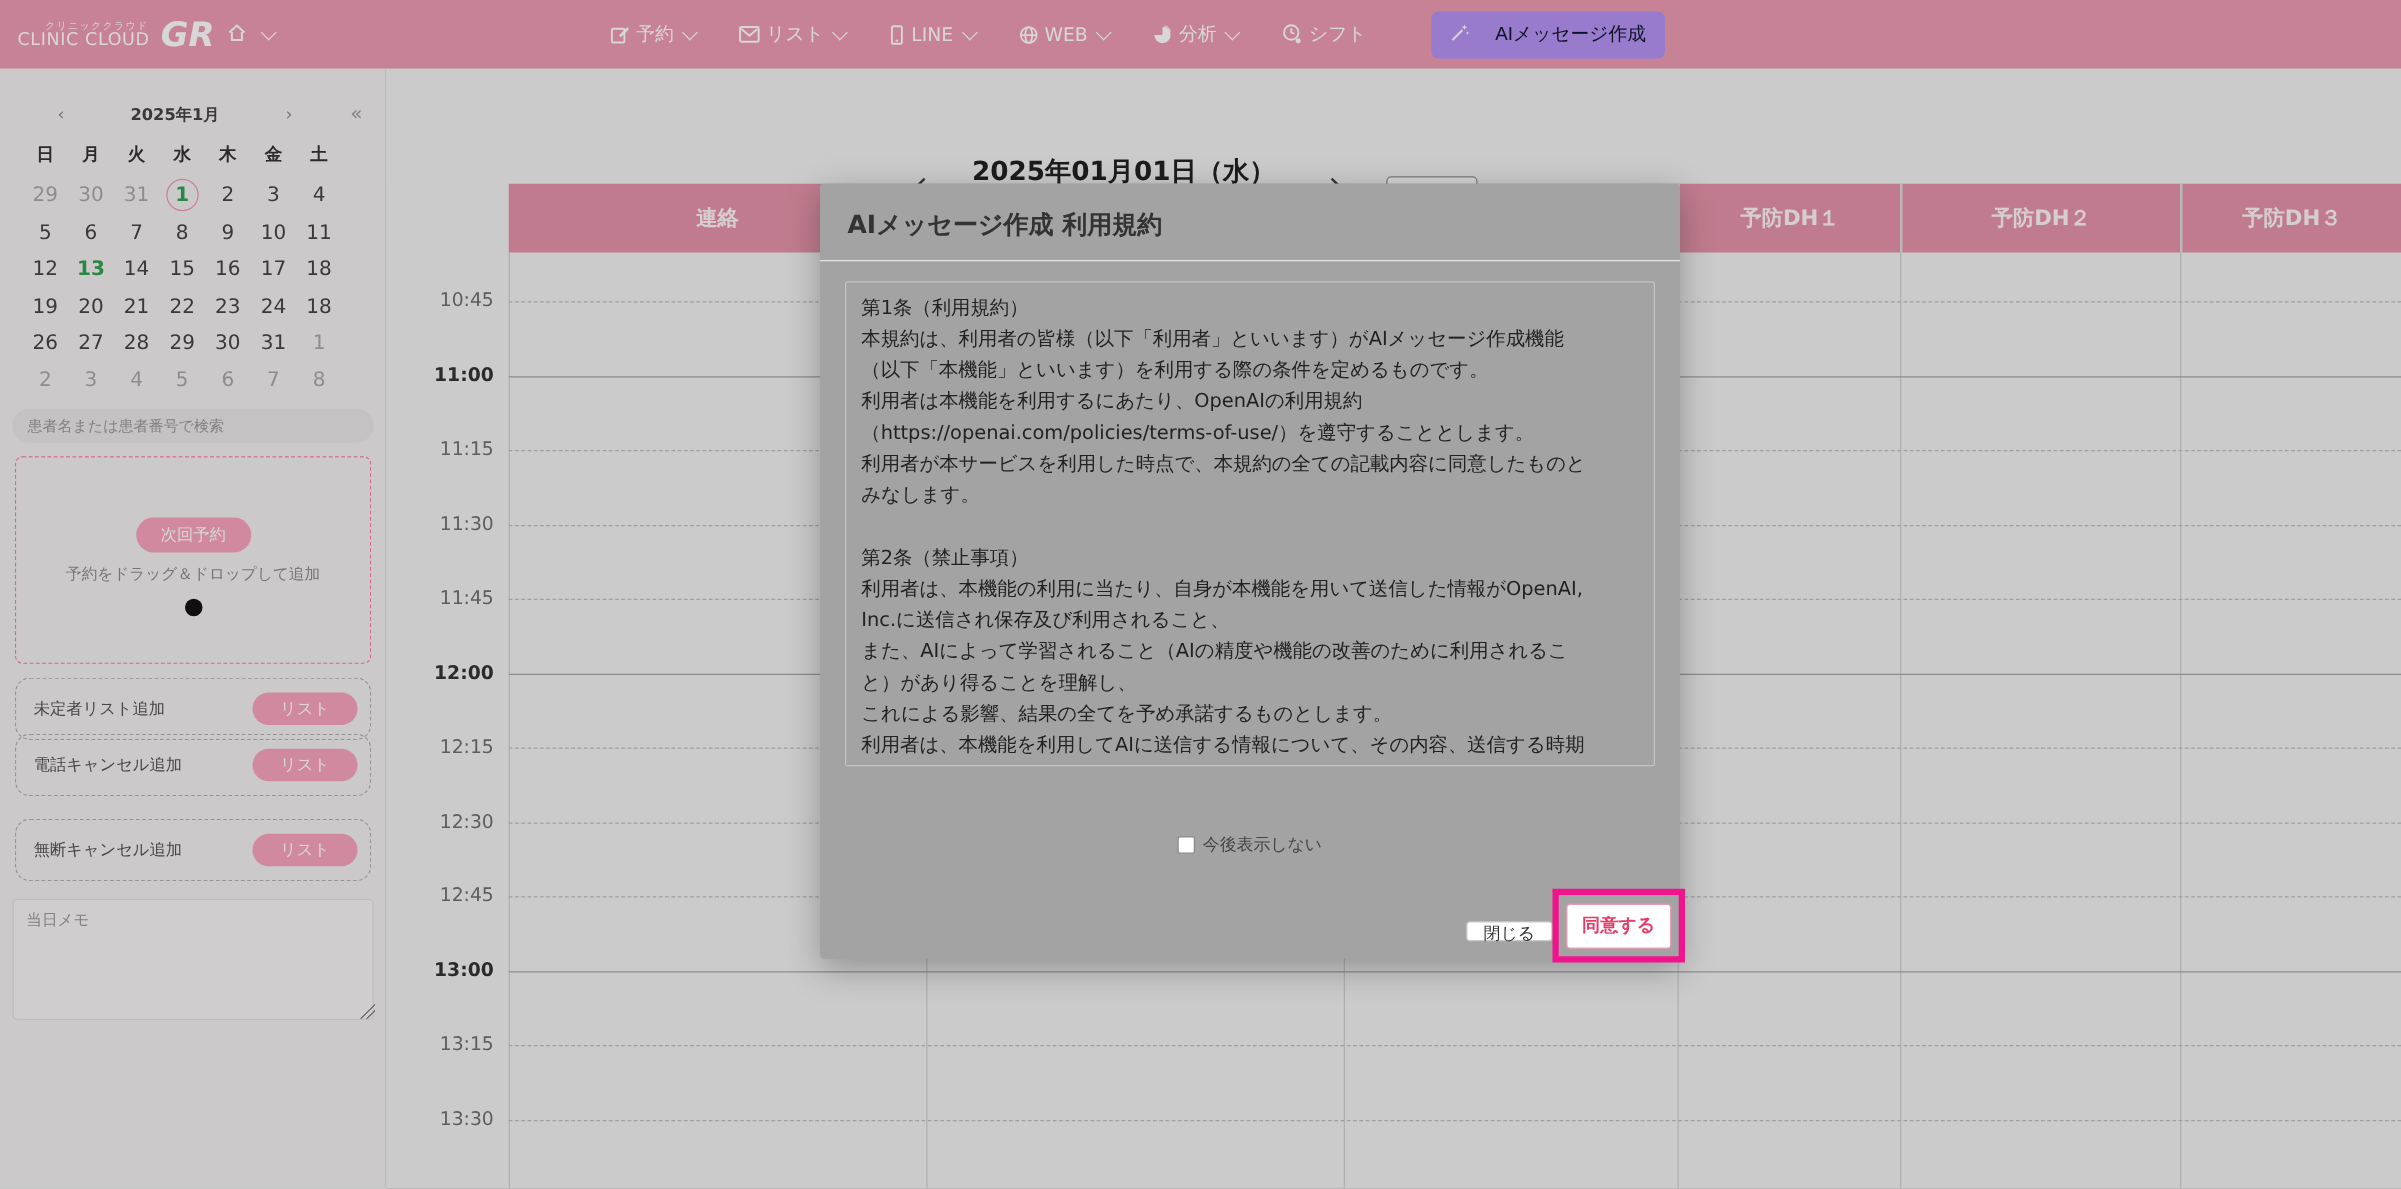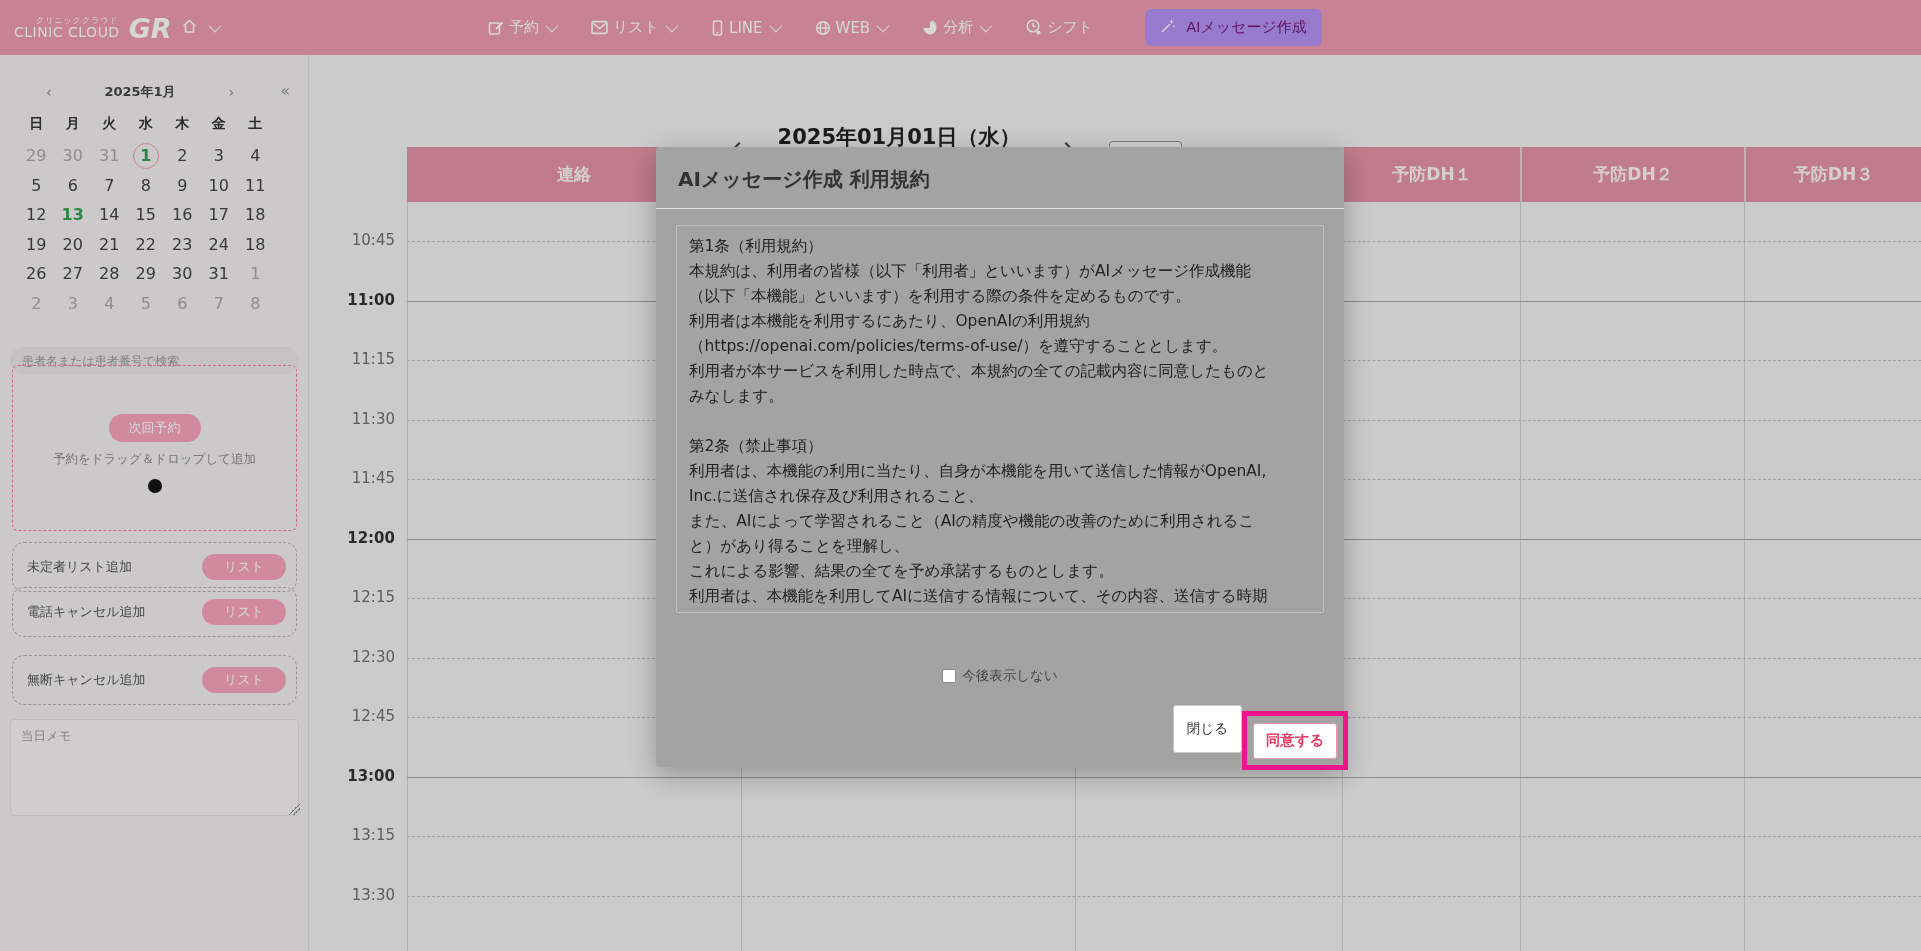--- a/index.html
+++ b/index.html
@@ -13,39 +13,39 @@
   .nav{position:absolute;left:0;top:0;width:1921px;height:55px;background:#ed9cb1;display:flex;align-items:center;}
   .logo{position:absolute;left:14px;top:0;height:55px;display:flex;align-items:center;gap:9px;color:#fff;}
   .logo .cloud{display:flex;flex-direction:column;line-height:1;}
   .logo .kana{font-size:8px;letter-spacing:1px;opacity:.92;margin-left:22px;}
   .logo .main{font-size:14px;font-weight:normal;letter-spacing:.5px;}
   .logo .gr{font-size:27px;font-weight:bold;font-style:italic;margin-top:2px;}
   .menu{position:absolute;left:488px;top:0;height:55px;display:flex;align-items:center;gap:36px;}
   .nav-item{display:flex;align-items:center;gap:5px;color:#fff;font-size:15px;cursor:pointer;white-space:nowrap;}
   .nav-item svg{display:block;}
   .chev{width:9px;height:9px;border-right:1.6px solid #fff;border-bottom:1.6px solid #fff;transform:rotate(45deg) translateY(-2px);margin-left:2px;}
-  .ai-btn{margin-left:16px;background:#b692f5;color:#701a75;font-size:15px;border:none;border-radius:6px;
-    padding:9px 15px;display:flex;align-items:center;gap:10px;cursor:pointer;}
+  .ai-btn{margin-left:16px;background:#b692f5;color:#0f172a;font-size:15px;border:none;border-radius:6px;
+    padding:9px 15px;display:flex;align-items:center;gap:20px;cursor:pointer;}
   
   .sidebar{position:absolute;left:0;top:55px;width:309px;height:896px;background:#f1eff0;border-right:1px solid #ddd;}
   .cal-head{position:absolute;left:40px;top:28px;width:200px;display:flex;align-items:center;justify-content:space-between;color:#555;}
   .cal-title{font-size:13px;font-weight:bold;color:#444;}
   .cal-arrow{font-size:14px;color:#8a8a8a;cursor:pointer;padding:0 6px;}
   .cal-collapse{position:absolute;right:18px;top:26px;font-size:16px;color:#9a9a9a;cursor:pointer;}
   .weekdays{position:absolute;left:18px;top:60px;width:256px;display:flex;}
   .weekdays div{width:36.5px;text-align:center;font-size:14px;font-weight:bold;color:#333;}
   .weeks{position:absolute;left:18px;top:86px;width:256px;}
   .week{display:flex;height:29.5px;}
   .day{width:36.5px;display:flex;align-items:center;justify-content:center;font-size:16px;color:#444;cursor:pointer;position:relative;}
   .day.muted{color:#a9a7a8;}
   .day.green{color:#34a153;font-weight:bold;}
   .day.selected{color:#34a153;font-weight:bold;}
   .day.selected::after{content:"";position:absolute;width:24px;height:24px;border:1.5px solid #f39ab2;border-radius:50%;}
   .search{position:absolute;left:10px;top:272px;width:289px;height:27px;border:none;border-radius:14px;
-    background:#e9e6e7;padding:0 12px;font-size:12px;color:#333;font-family:inherit;margin-top:20px;}
+    background:#e9e6e7;padding:0 12px;font-size:12px;color:#333;font-family:inherit;}
   .search::placeholder{color:#9b999a;}
   .dropzone{position:absolute;left:12px;top:310px;width:285px;height:166px;border:1.5px dashed #f77c9d;border-radius:6px;
     display:flex;flex-direction:column;align-items:center;padding-top:48px;}
   .pill{background:#f7a3bd;color:#fff;border:none;border-radius:14px;font-size:13px;padding:5px 20px;cursor:pointer;white-space:nowrap;}
   .hint{font-size:12.5px;color:#8d8b8c;margin-top:9px;}
   .dot{width:14px;height:14px;border-radius:50%;background:#141414;margin-top:11px;cursor:grab;}
   .lbox{position:absolute;left:12px;width:285px;height:50px;border:1.5px dashed #b1afb0;border-radius:12px;
     display:flex;align-items:center;justify-content:space-between;padding:0 10px 0 14px;}
   .lbox .lbl{font-size:13px;color:#555;}
   .lbox .pill{padding:4px 22px;}
@@ -82,21 +82,21 @@
     box-shadow:0 8px 28px rgba(0,0,0,.28);z-index:20;}
   .modal-title{padding:19px 22px 15px;font-size:20px;font-weight:600;color:#333;border-bottom:1px solid #e4e4e4;}
   .terms{margin:16px 20px 0;height:388px;border:1px solid #c3c3c3;border-radius:2px;padding:8px 12px;
     font-size:15.5px;line-height:25px;color:#222;white-space:pre-wrap;overflow-y:auto;overflow-x:hidden;}
   .terms::-webkit-scrollbar{width:13px;}
   .terms::-webkit-scrollbar-track{background:#fafafa;border-left:1px solid #ececec;}
   .terms::-webkit-scrollbar-thumb{background:#bdbdbd;border:3px solid #fafafa;border-radius:7px;}
   .cb-row{position:absolute;left:0;bottom:82px;width:100%;display:flex;align-items:center;justify-content:center;gap:6px;}
   .cb{width:14px;height:14px;border:1px solid #8b8b8b;border-radius:2px;background:#fff;cursor:pointer;}
   .cb-label{font-size:13.5px;color:#444;}
-  .close-btn{position:absolute;right:102px;bottom:14px;height:48px;padding:0 13px;background:#fff;border:1px solid #c9c9c9;
+  .close-btn{position:absolute;right:102px;bottom:14px;height:16px;padding:0 13px;background:#fff;border:1px solid #c9c9c9;
     border-radius:3px;font-size:13.5px;color:#333;cursor:pointer;font-family:inherit;}
   .highlight{position:absolute;right:-4px;bottom:-3px;width:106px;height:59px;border:5px solid #f0148c;
     display:flex;align-items:center;justify-content:center;background:transparent;}
   .agree-btn{height:36px;padding:0 12px;background:#fff;border:1px solid #ec9ab2;border-radius:3px;
     font-size:14.5px;font-weight:bold;color:#e23d68;cursor:pointer;font-family:inherit;}
   [data-interactable="true"]{cursor:pointer;}
 </style>
 </head>
 <body>
 

